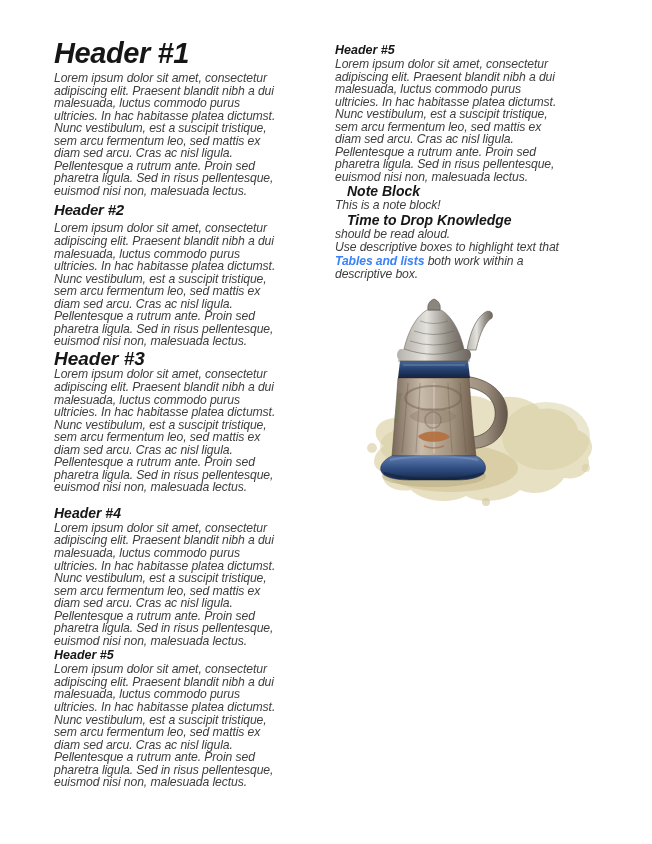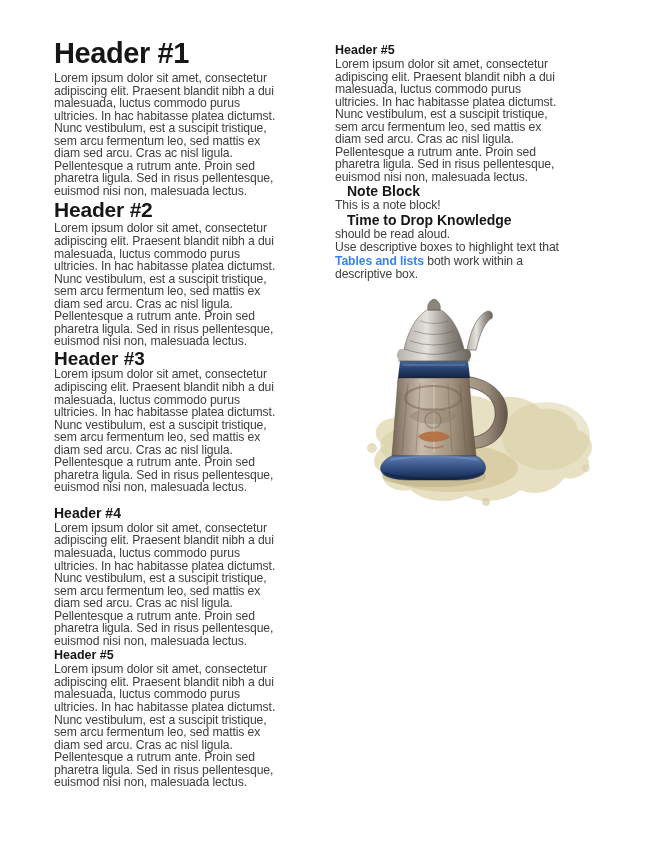--- a/index.html
+++ b/index.html
@@ -1,26 +1,26 @@
 <!DOCTYPE html>
 <html><head>
 <meta charset="utf-8">
 <style>
   html,body{margin:0;padding:0;background:#ffffff;}
   .page{position:relative;width:652px;height:844px;background:#ffffff;overflow:hidden;
         font-family:"Liberation Sans",sans-serif;}
-  .col{position:absolute;}
+  .col{position:absolute;font-style:italic;}
   .col-left{left:54px;top:38px;width:276px;}
   .col-right{left:335px;top:42px;width:300px;}
   .line{font-size:12.2px;line-height:12.55px;color:#3e3e3e;white-space:nowrap;letter-spacing:-0.1px;}
   .seg-b{font-weight:bold;color:#3b82f6;}
   .para{margin:0 0 2px 0;}
   .h{font-weight:bold;color:#161616;}
   .h1{font-size:29px;line-height:30px;margin:0 0 4px;letter-spacing:-0.4px;}
-  .h2{font-size:21px;line-height:22px;margin:2px 0 1px;letter-spacing:-0.2px;}
+  .h2{font-size:15px;line-height:22px;margin:2px 0 1px;letter-spacing:-0.2px;}
   .h3{font-size:19px;line-height:17.5px;margin:2px 0 1px;}
   .h4{font-size:14px;line-height:15px;margin:12px 0 1px;}
   .h5{font-size:12.5px;line-height:13px;margin:2px 0 1px;}
   .label{font-size:14px;line-height:13px;margin:2px 12px 1px;font-weight:bold;color:#161616;}
   .figure{position:absolute;left:350px;top:298px;width:256px;height:214px;}
   .figure svg{display:block;width:256px;height:214px;}
 </style>
 </head>
 <body>
 

